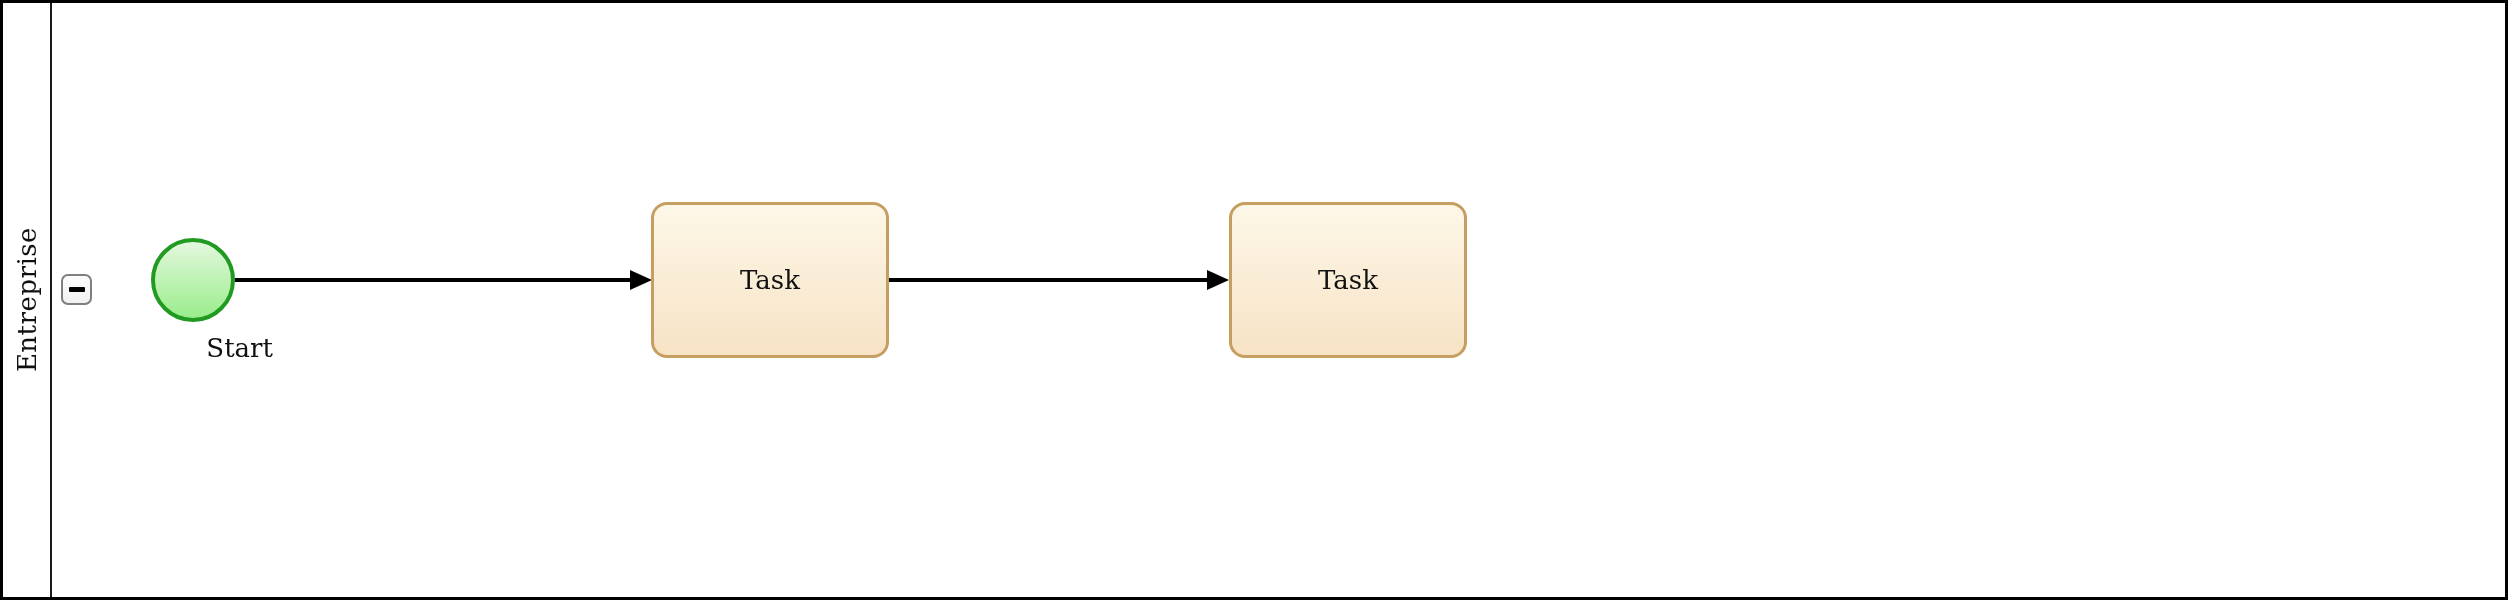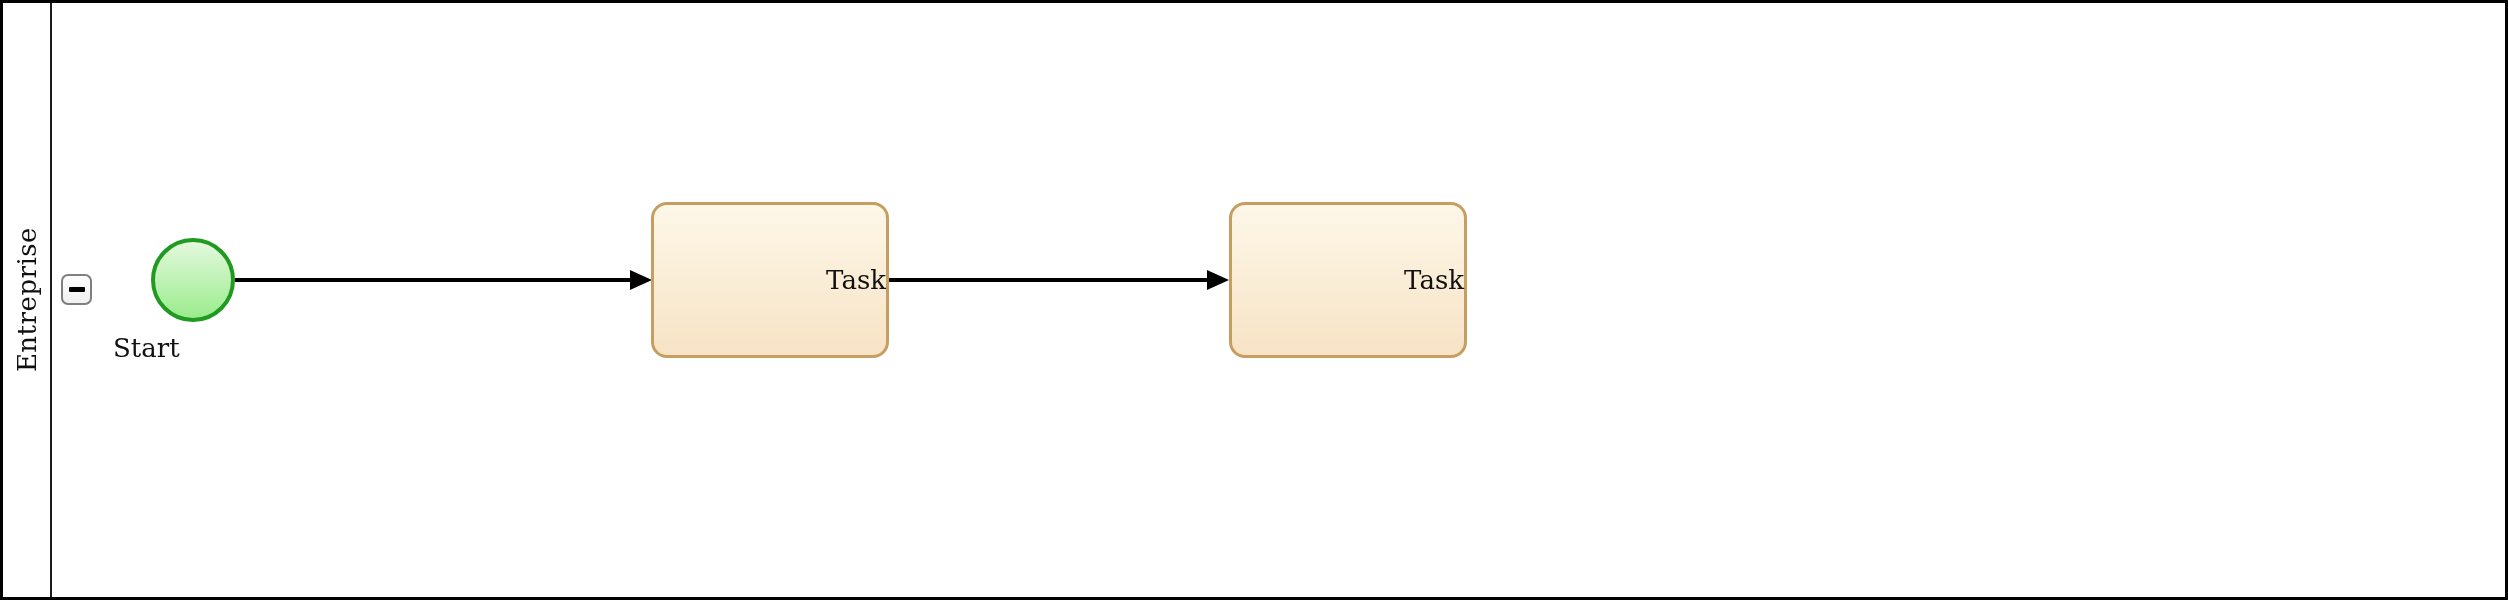--- a/index.html
+++ b/index.html
@@ -71,37 +71,37 @@
     box-sizing: border-box;
     border: 4px solid #219a21;
     border-radius: 50%;
     background: linear-gradient(to bottom, #e3f8dd, #9aec8c);
   }
   .start-label {
     position: absolute;
     left: 110px;
     top: 330px;
     width: 160px;
-    text-align: left;
+    text-align: right;
     font-size: 26px;
     color: #111111;
   }
   
   .task {
     position: absolute;
     top: 199px;
     width: 238px;
     height: 156px;
     box-sizing: border-box;
     border: 3px solid #c79e61;
     border-radius: 16px;
     background: linear-gradient(to bottom, #fdf7e8, #f7e3c5);
     display: flex;
     align-items: center;
-    justify-content: flex-end;
+    justify-content: center;
   }
   .task.t1 { left: 648px; }
   .task.t2 { left: 1226px; }
   .task-label {
     font-size: 26px;
     color: #111111;
   }
   
   .flow-line {
     position: absolute;

